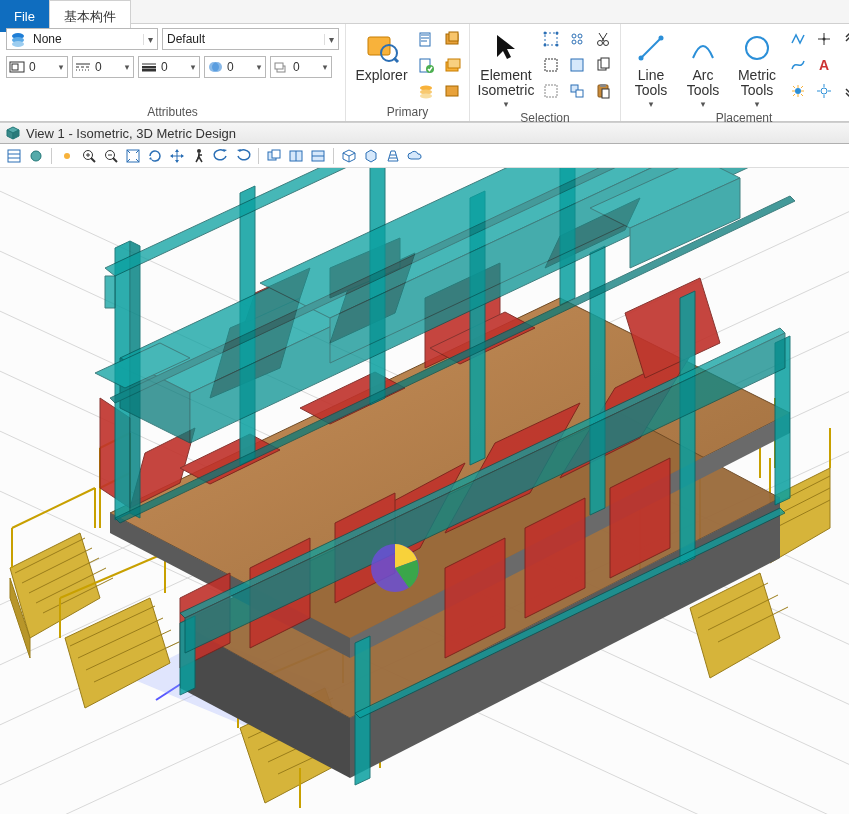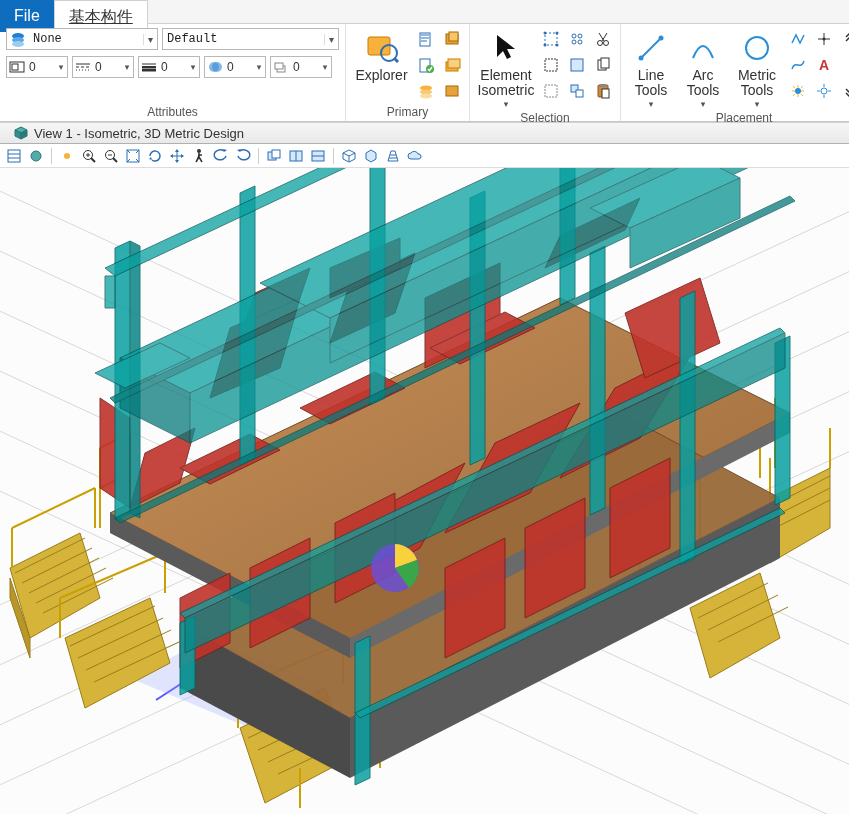--- a/index.html
+++ b/index.html
@@ -1,52 +1,52 @@
 <!DOCTYPE html>
 <html><head>
 <meta charset="utf-8">
 <style>
   * { box-sizing: border-box; margin: 0; padding: 0; font-family: "Segoe UI", Tahoma, sans-serif; }
   body { background: #fff; width: 849px; height: 814px; overflow: hidden; font-size: 12px; color: #333; }
 
   
   .tabstrip { height: 24px; display: flex; align-items: stretch; border-bottom: 1px solid #d0d0d0; background: #f5f5f5; }
-  .tab { padding: 16px 14px; display: flex; align-items: center; border-right: 1px solid #d0d0d0; cursor: pointer; font-size: 16px; justify-content: center; }
+  .tab { padding: 16px 14px; display: flex; align-items: center; border-right: 1px solid #d0d0d0; cursor: pointer; font-size: 13px; justify-content: center; }
   .tab.file { background: #0f6dbf; color: #fff; }
-  .tab.active { background: #fff; border-top: 1px solid #d0d0d0; text-decoration: underline; }
+  .tab.active { background: #fff; border-top: 1px solid #d0d0d0; }
 
   
   .ribbon { height: 98px; background: #fff; border-bottom: 1px solid #c9c9c9; display: flex; }
   .group { display: flex; flex-direction: column; border-right: 1px solid #e2e2e2; padding: 4px 6px 0 6px; }
   .group-body { flex: 1; display: flex; align-items: flex-start; gap: 4px; }
   .group-label { text-align: center; font-size: 12px; color: #555; padding: 2px 0 2px 0; }
 
   
   .attr-col { display: flex; flex-direction: column; gap: 6px; width: 100%; }
   .attr-row { display: flex; gap: 4px; }
   .combo { display: flex; align-items: center; border: 1px solid #b8b8b8; background: #fff; height: 22px; }
   .combo .ico { width: 18px; height: 18px; display: flex; align-items: center; justify-content: center; margin: 0 2px; }
-  .combo .text { flex: 1; padding: 0 4px; font-size: 12px; color: #222; font-family: Liberation Mono, monospace; }
+  .combo .text { flex: 1; padding: 0 4px; font-size: 12px; color: #222; }
   .combo .arrow { width: 14px; text-align: center; color: #555; font-size: 10px; border-left: 1px solid #ddd; }
   .numcombo { display: flex; align-items: center; border: 1px solid #b8b8b8; background: #fff; height: 22px; width: 62px; }
   .numcombo .ico { width: 20px; height: 18px; display: flex; align-items: center; justify-content: center; }
   .numcombo .text { flex: 1; font-size: 12px; padding: 0 2px; }
   .numcombo .arrow { width: 12px; text-align: center; color: #555; font-size: 9px; }
 
   
   .bigbtn { display: flex; flex-direction: column; align-items: center; width: 60px; padding-top: 2px; cursor: pointer; }
   .bigbtn .bigicon { width: 36px; height: 36px; display: flex; align-items: center; justify-content: center; }
   .bigbtn .lbl { font-size: 14px; color: #333; text-align: center; line-height: 1.1; margin-top: 2px; }
   .bigbtn .drop { font-size: 9px; color: #555; }
   .smallgrid { display: grid; grid-template-columns: repeat(2, 22px); grid-auto-rows: 22px; gap: 4px; align-content: start; }
   .smallgrid3 { display: grid; grid-template-columns: repeat(3, 22px); grid-auto-rows: 22px; gap: 4px; align-content: start; }
   .smallbtn { width: 22px; height: 22px; display: flex; align-items: center; justify-content: center; cursor: pointer; border-radius: 2px; }
 
   
-  .view-title { height: 22px; background: linear-gradient(#f6f6f6,#e9e9e9); border-top: 1px solid #cfcfcf; border-bottom: 1px solid #b0b0b0; display: flex; align-items: center; padding: 0 14px; font-size: 13px; color: #333; gap: 6px; }
+  .view-title { height: 22px; background: linear-gradient(#f6f6f6,#e9e9e9); border-top: 1px solid #cfcfcf; border-bottom: 1px solid #b0b0b0; display: flex; align-items: center; padding: 0 6px; font-size: 13px; color: #333; gap: 6px; }
   .view-title .cube { width: 14px; height: 14px; }
 
   
   .view-toolbar { height: 24px; background: #fff; border-bottom: 1px solid #ddd; display: flex; align-items: center; padding: 0 4px; gap: 2px; }
   .vtbtn { width: 20px; height: 20px; display: flex; align-items: center; justify-content: center; cursor: pointer; border-radius: 2px; }
   .vtsep { width: 1px; height: 16px; background: #ccc; margin: 0 3px; }
 
   
   .viewport { position: relative; width: 849px; height: 646px; overflow: hidden; }
   .viewport svg { display: block; }

